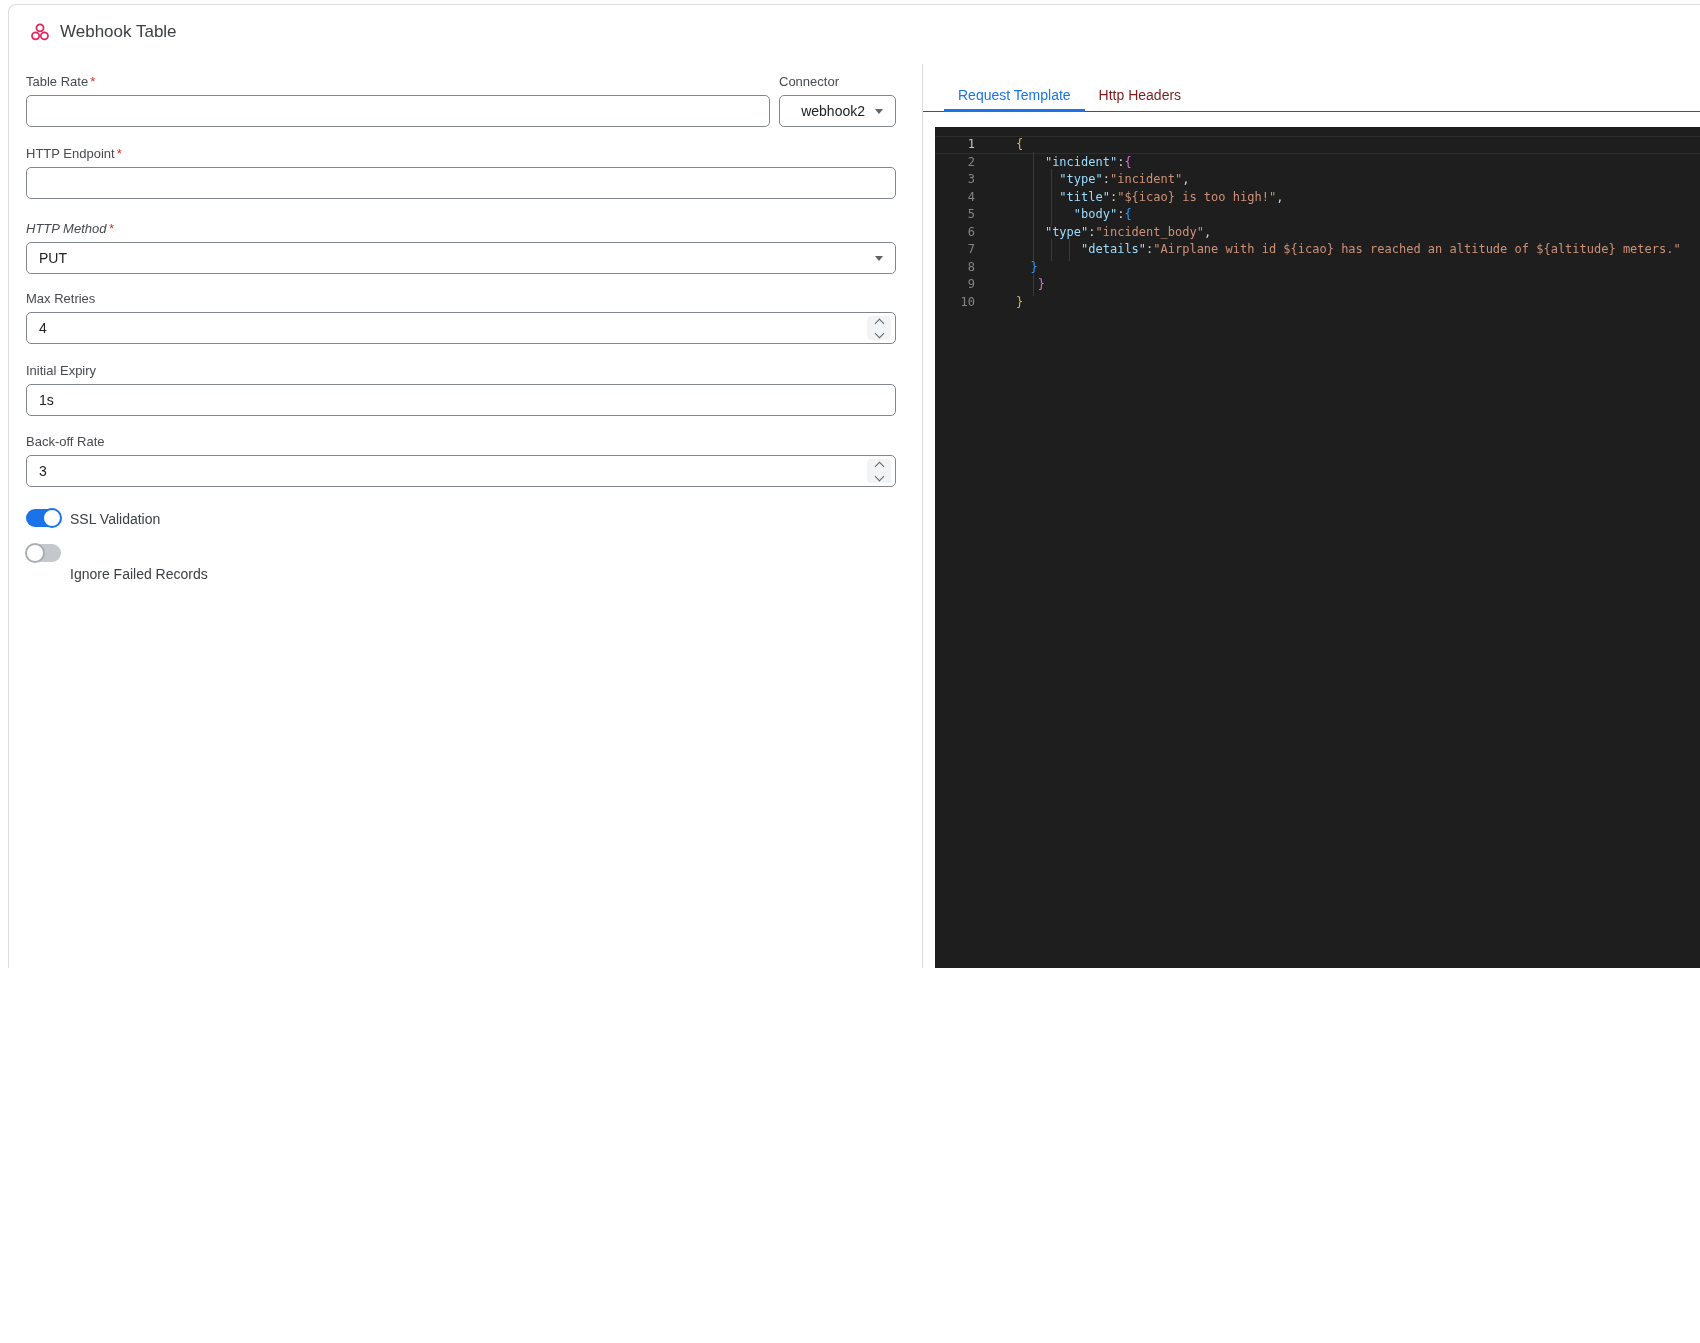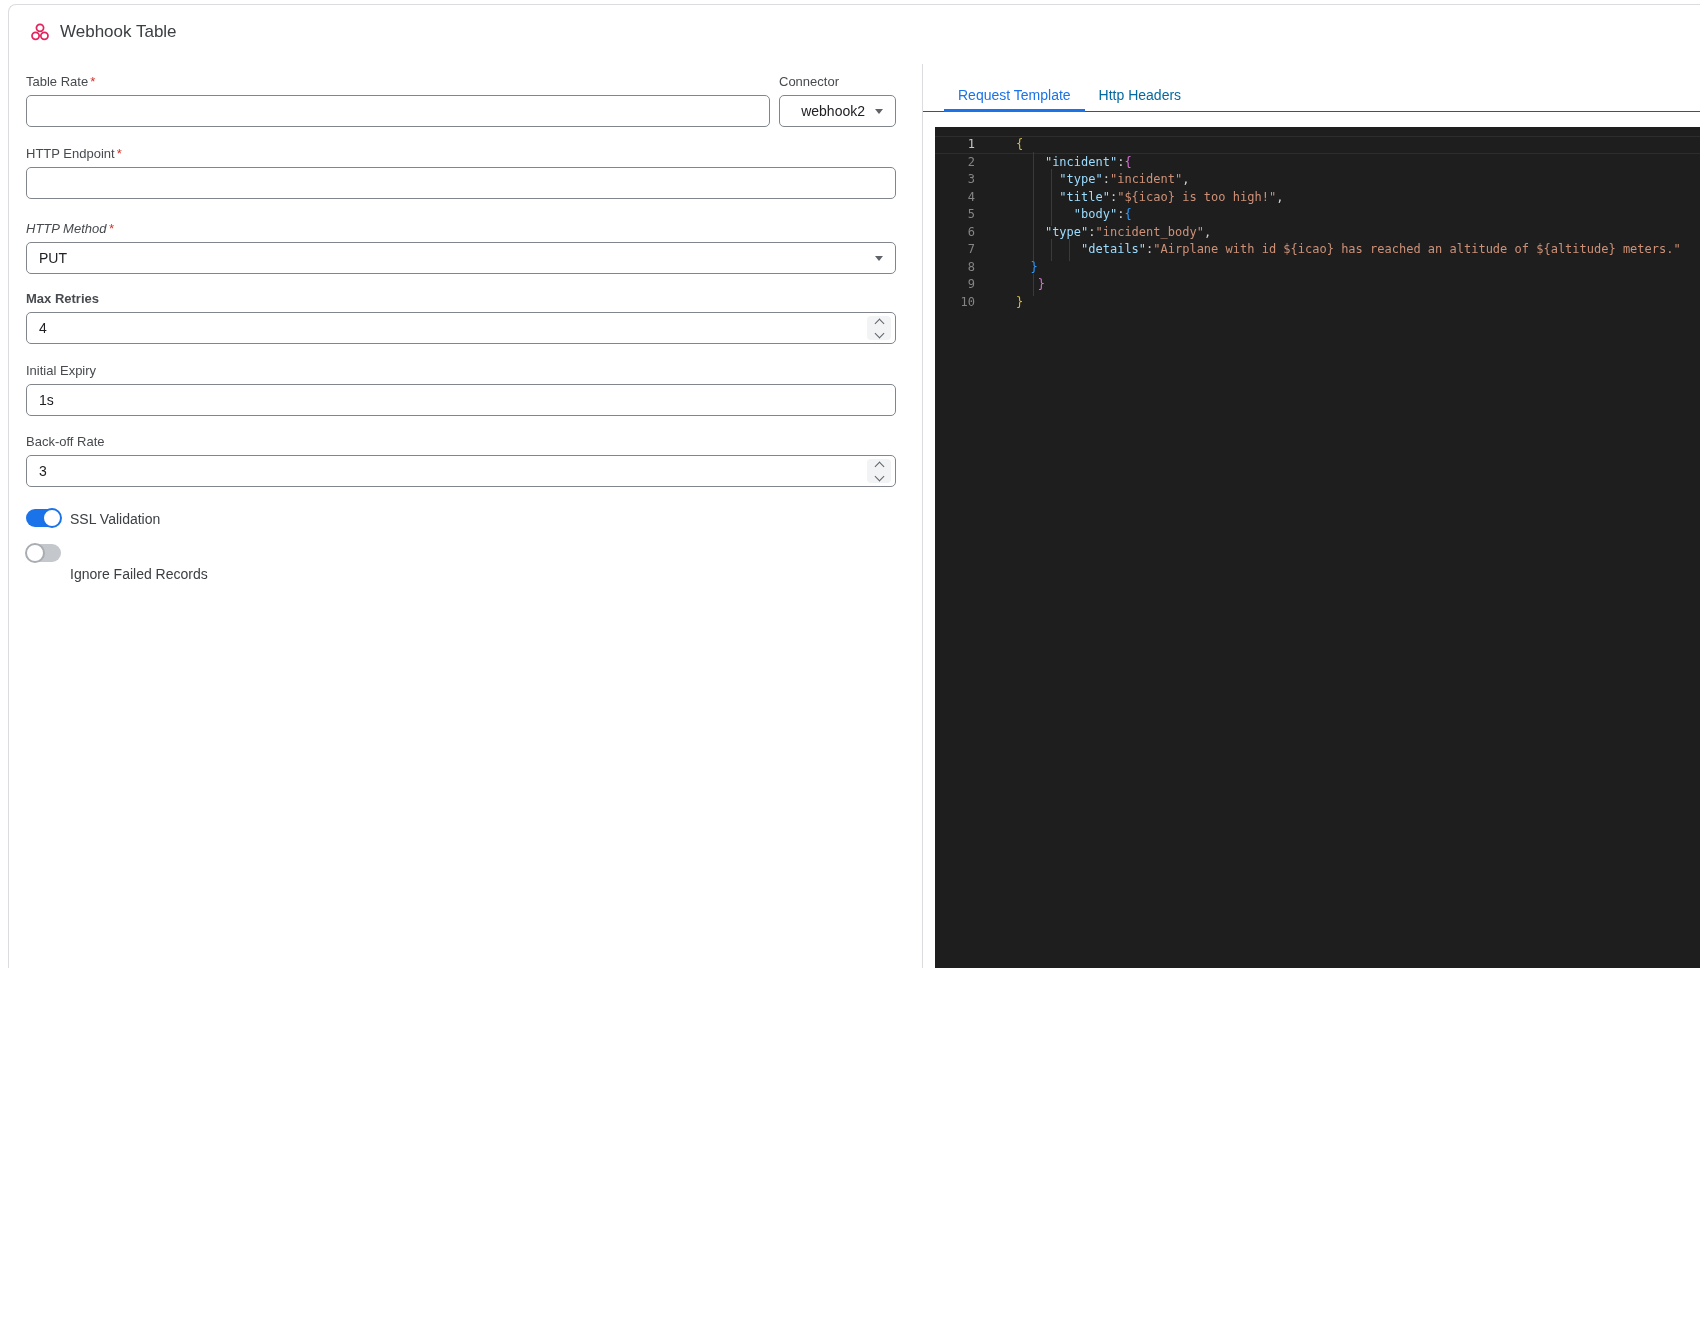--- a/index.html
+++ b/index.html
@@ -38,21 +38,21 @@
   .toggle .knob{position:absolute;top:-1px;left:-1px;width:20px;height:20px;border-radius:50%;
                 background:#fff;box-sizing:border-box;border:2px solid #a8adb2;}
   .toggle.on{background:var(--accent,#1a73e8);}
   .toggle.on .knob{left:auto;right:-1px;border:2px solid var(--accent,#1a73e8);}
   .tglabel{position:absolute;font-size:14px;color:#3c4043;}
 
   
   .vdivider{position:absolute;left:922px;top:64px;width:1px;height:1199px;background:#dadce0;}
   .tabbar{position:absolute;left:923px;right:0;top:80px;height:32px;box-sizing:border-box;
           border-bottom:1px solid #1d4ed8;display:flex;padding-left:21px;}
-  .tab{display:flex;align-items:center;padding:0 14px;font-size:14px;color:#0369a1;
+  .tab{display:flex;align-items:center;padding:0 14px;font-size:14px;color:#7f1d1d;
        box-sizing:border-box;border-bottom:3px solid transparent;cursor:pointer;height:32px;}
   .tab.active{color:var(--accent,#1a73e8);border-bottom-color:var(--accent,#1a73e8);}
 
   
   .editor{position:absolute;left:935px;top:127px;width:765px;height:1131px;box-sizing:border-box;
           background:var(--ed-bg,#1e1e1e);border-bottom:2px solid var(--focus,#4285f4);
           padding-top:9px;font-family:"DejaVu Sans Mono",monospace;font-size:12px;
           line-height:17.5px;overflow:hidden;cursor:text;}
   .notch{position:absolute;left:0;bottom:0;width:2px;height:26px;background:var(--focus,#4285f4);}
   .cl{display:flex;height:17.5px;align-items:center;box-sizing:border-box;}
@@ -110,21 +110,21 @@
   <input class="tinput" style="left: 26px; top: 167px; width: 870px;" type="text" value="">
 
   <div class="flabel" style="left:26px;top:221px;font-style:italic;">
     <span>HTTP Method</span><span class="req">*</span>
   </div>
   <div class="selectbox" style="left:26px;top:242px;width:870px;gap:26px;">
     <span>PUT</span>
     <span class="caret"></span>
   </div>
 
-  <div class="flabel" style="left:26px;top:291px;font-weight:bold;">Max Retries</div>
+  <div class="flabel" style="left:26px;top:291px;">Max Retries</div>
   <div class="numwrap" style="left:26px;top:312px;width:870px;">
     <input class="tinput" type="text" value="4" style="">
     <span class="spinner">
       <span class="chev up"></span>
       <span class="chev down"></span>
     </span>
   </div>
 
   <div class="flabel" style="left:26px;top:363px;">Initial Expiry</div>
   <input class="tinput" style="left: 26px; top: 384px; width: 870px;" type="text" value="1s">

